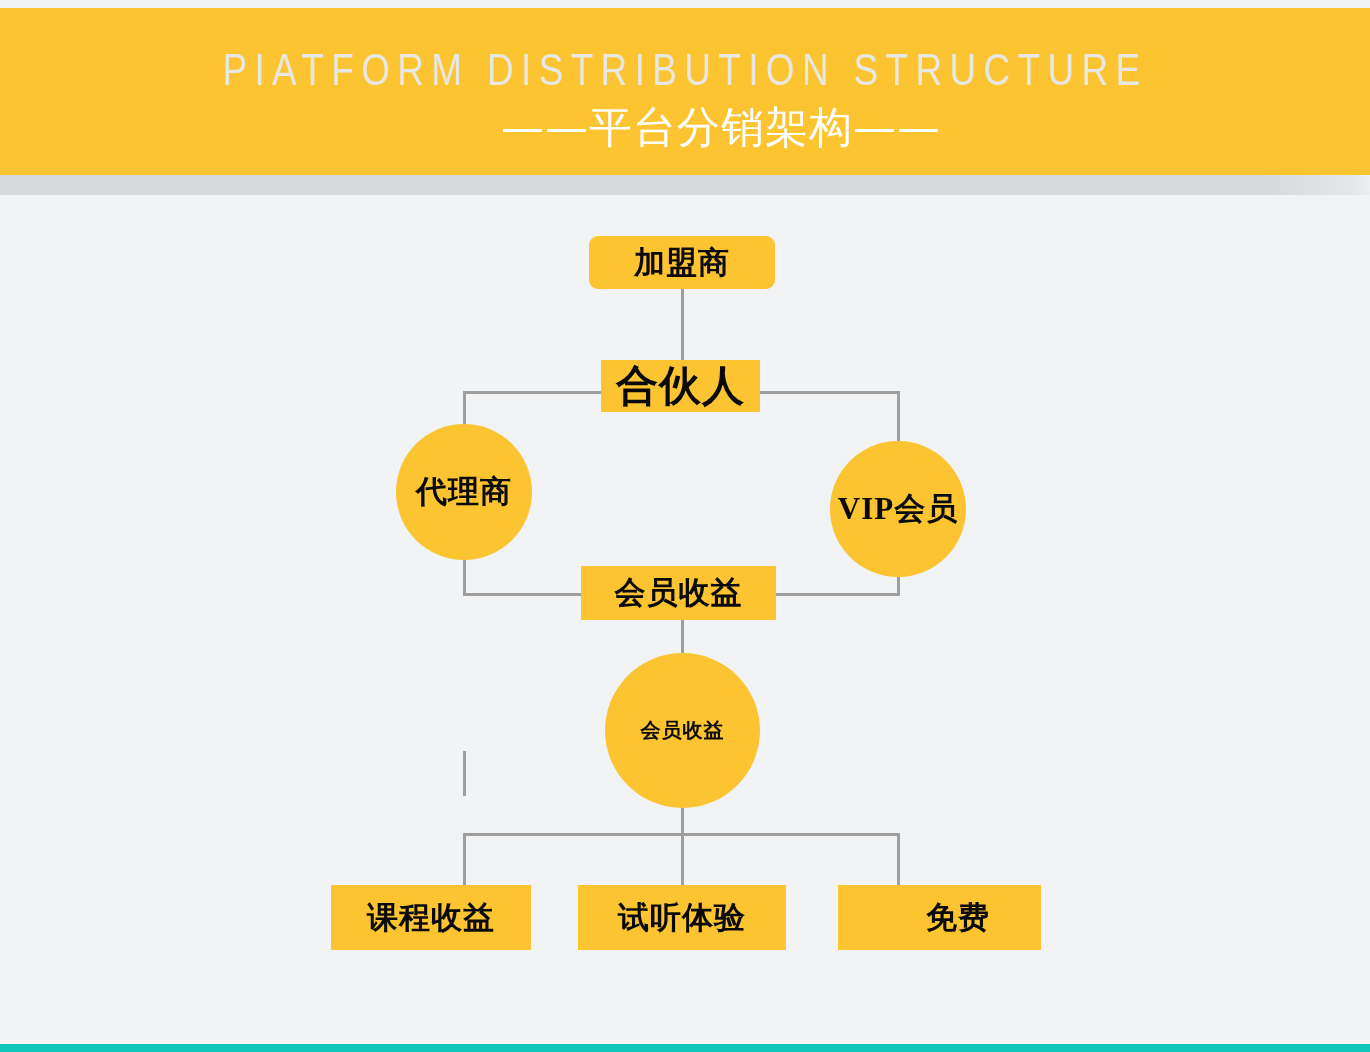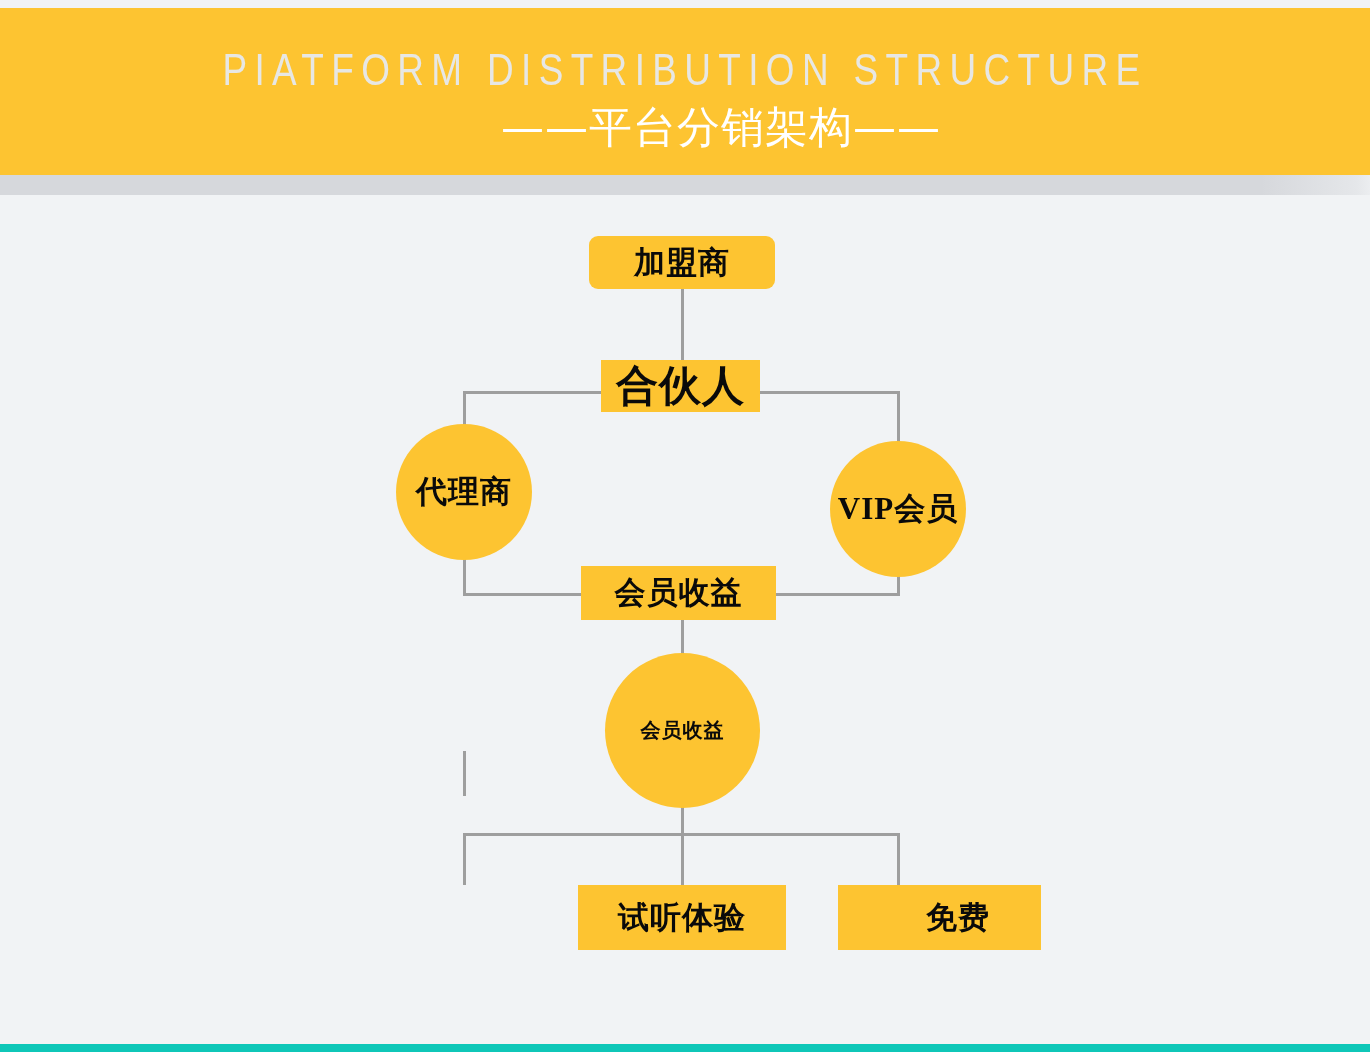--- a/index.html
+++ b/index.html
@@ -191,20 +191,23 @@
     </div>
 
     <div class="node node-box" style="left:581px; top:371px; width:195px; height:54px; font-size:31px;">
       <span>会员收益</span>
     </div>
 
     <div class="node node-circle" style="left:605px; top:458px; width:155px; height:155px; font-size:20px;text-align:right;">
       <span>会员收益</span>
     </div>
 
+    <div class="node node-box" style="left:331px; top:690px; width:200px; height:65px; font-size:31px;">
+      <span>课程收益</span>
+    </div>
 
     <div class="node node-box" style="left:578px; top:690px; width:208px; height:65px; font-size:31px;">
       <span>试听体验</span>
     </div>
 
     <div class="node node-box" style="left:838px; top:690px; width:203px; height:65px; font-size:31px;padding-left:37px;">
       <span>免费</span>
     </div>
 
   </div>

